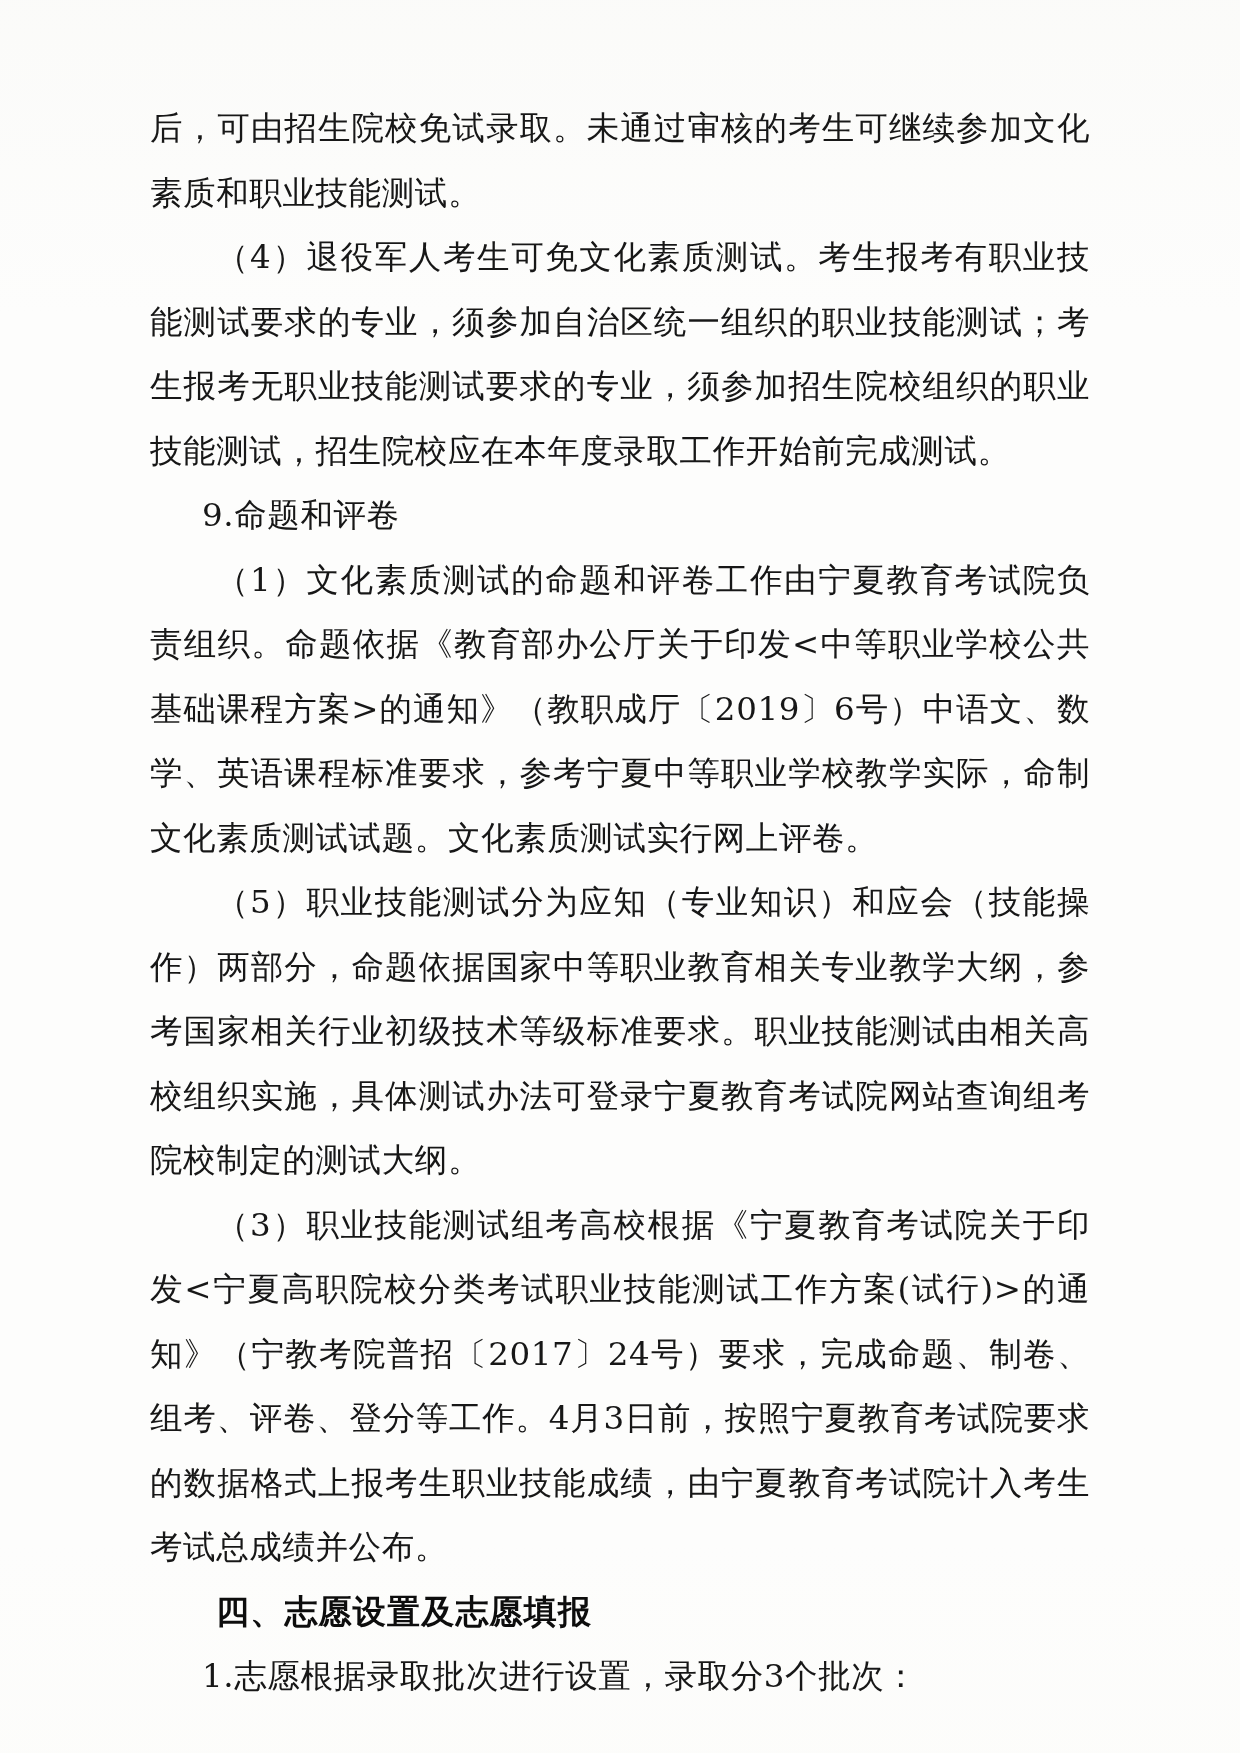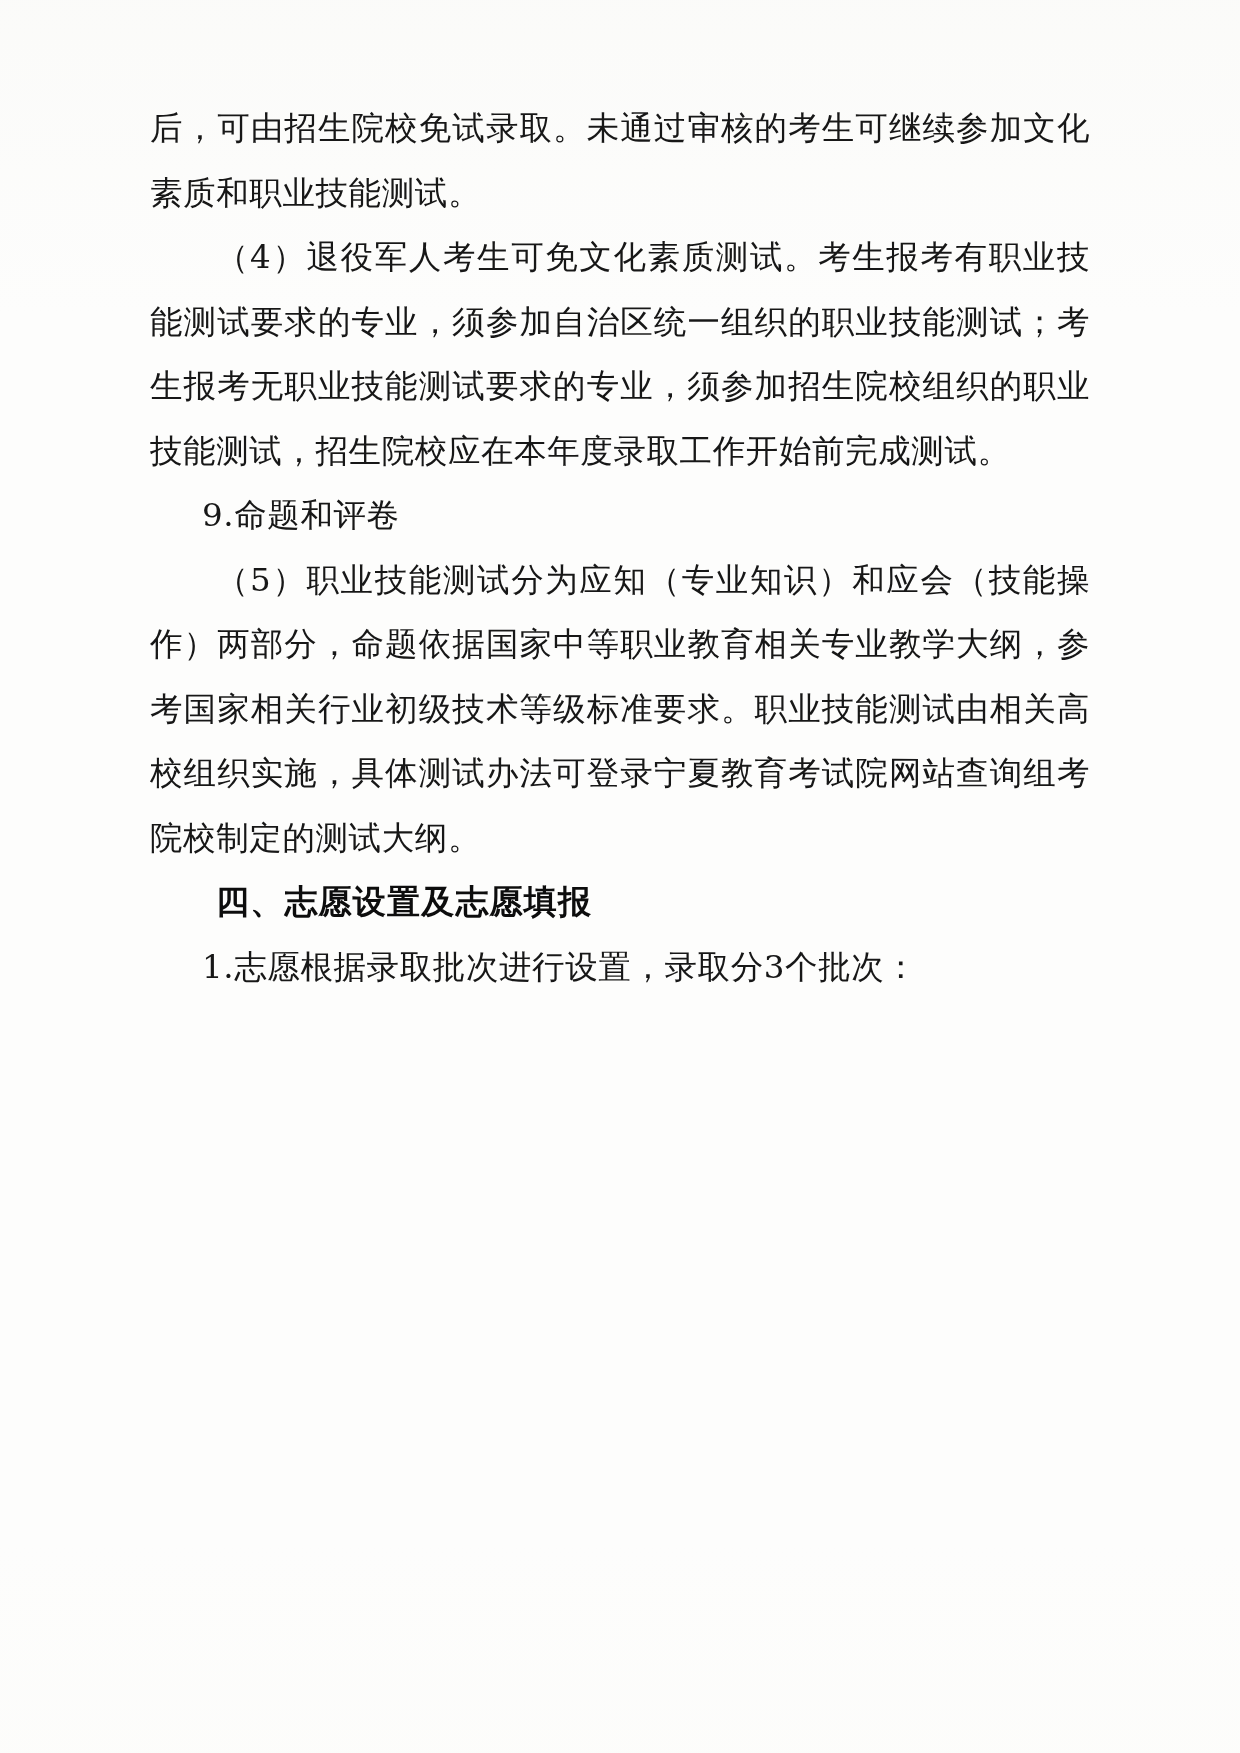--- a/index.html
+++ b/index.html
@@ -82,22 +82,24 @@
 
 <div class="page">
   <div class="body-copy">
 
     <p class="para">后，可由招生院校免试录取。未通过审核的考生可继续参加文化素质和职业技能测试。</p>
 
     <p class="para indent">（4）退役军人考生可免文化素质测试。考生报考有职业技能测试要求的专业，须参加自治区统一组织的职业技能测试；考生报考无职业技能测试要求的专业，须参加招生院校组织的职业技能测试，招生院校应在本年度录取工作开始前完成测试。</p>
 
     <p class="para numbered">9.命题和评卷</p>
 
+    <p class="para indent">（1）文化素质测试的命题和评卷工作由宁夏教育考试院负责组织。命题依据《教育部办公厅关于印发&lt;中等职业学校公共基础课程方案&gt;的通知》（教职成厅〔2019〕6号）中语文、数学、英语课程标准要求，参考宁夏中等职业学校教学实际，命制文化素质测试试题。文化素质测试实行网上评卷。</p>
 
     <p class="para indent">（5）职业技能测试分为应知（专业知识）和应会（技能操作）两部分，命题依据国家中等职业教育相关专业教学大纲，参考国家相关行业初级技术等级标准要求。职业技能测试由相关高校组织实施，具体测试办法可登录宁夏教育考试院网站查询组考院校制定的测试大纲。</p>
 
+    <p class="para indent">（3）职业技能测试组考高校根据《宁夏教育考试院关于印发&lt;宁夏高职院校分类考试职业技能测试工作方案(试行)&gt;的通知》（宁教考院普招〔2017〕24号）要求，完成命题、制卷、组考、评卷、登分等工作。4月3日前，按照宁夏教育考试院要求的数据格式上报考生职业技能成绩，由宁夏教育考试院计入考生考试总成绩并公布。</p>
 
     <p class="heading">四、志愿设置及志愿填报</p>
 
     <p class="para numbered">1.志愿根据录取批次进行设置，录取分3个批次：</p>
 
   </div>
 </div>
 
 </body></html>

